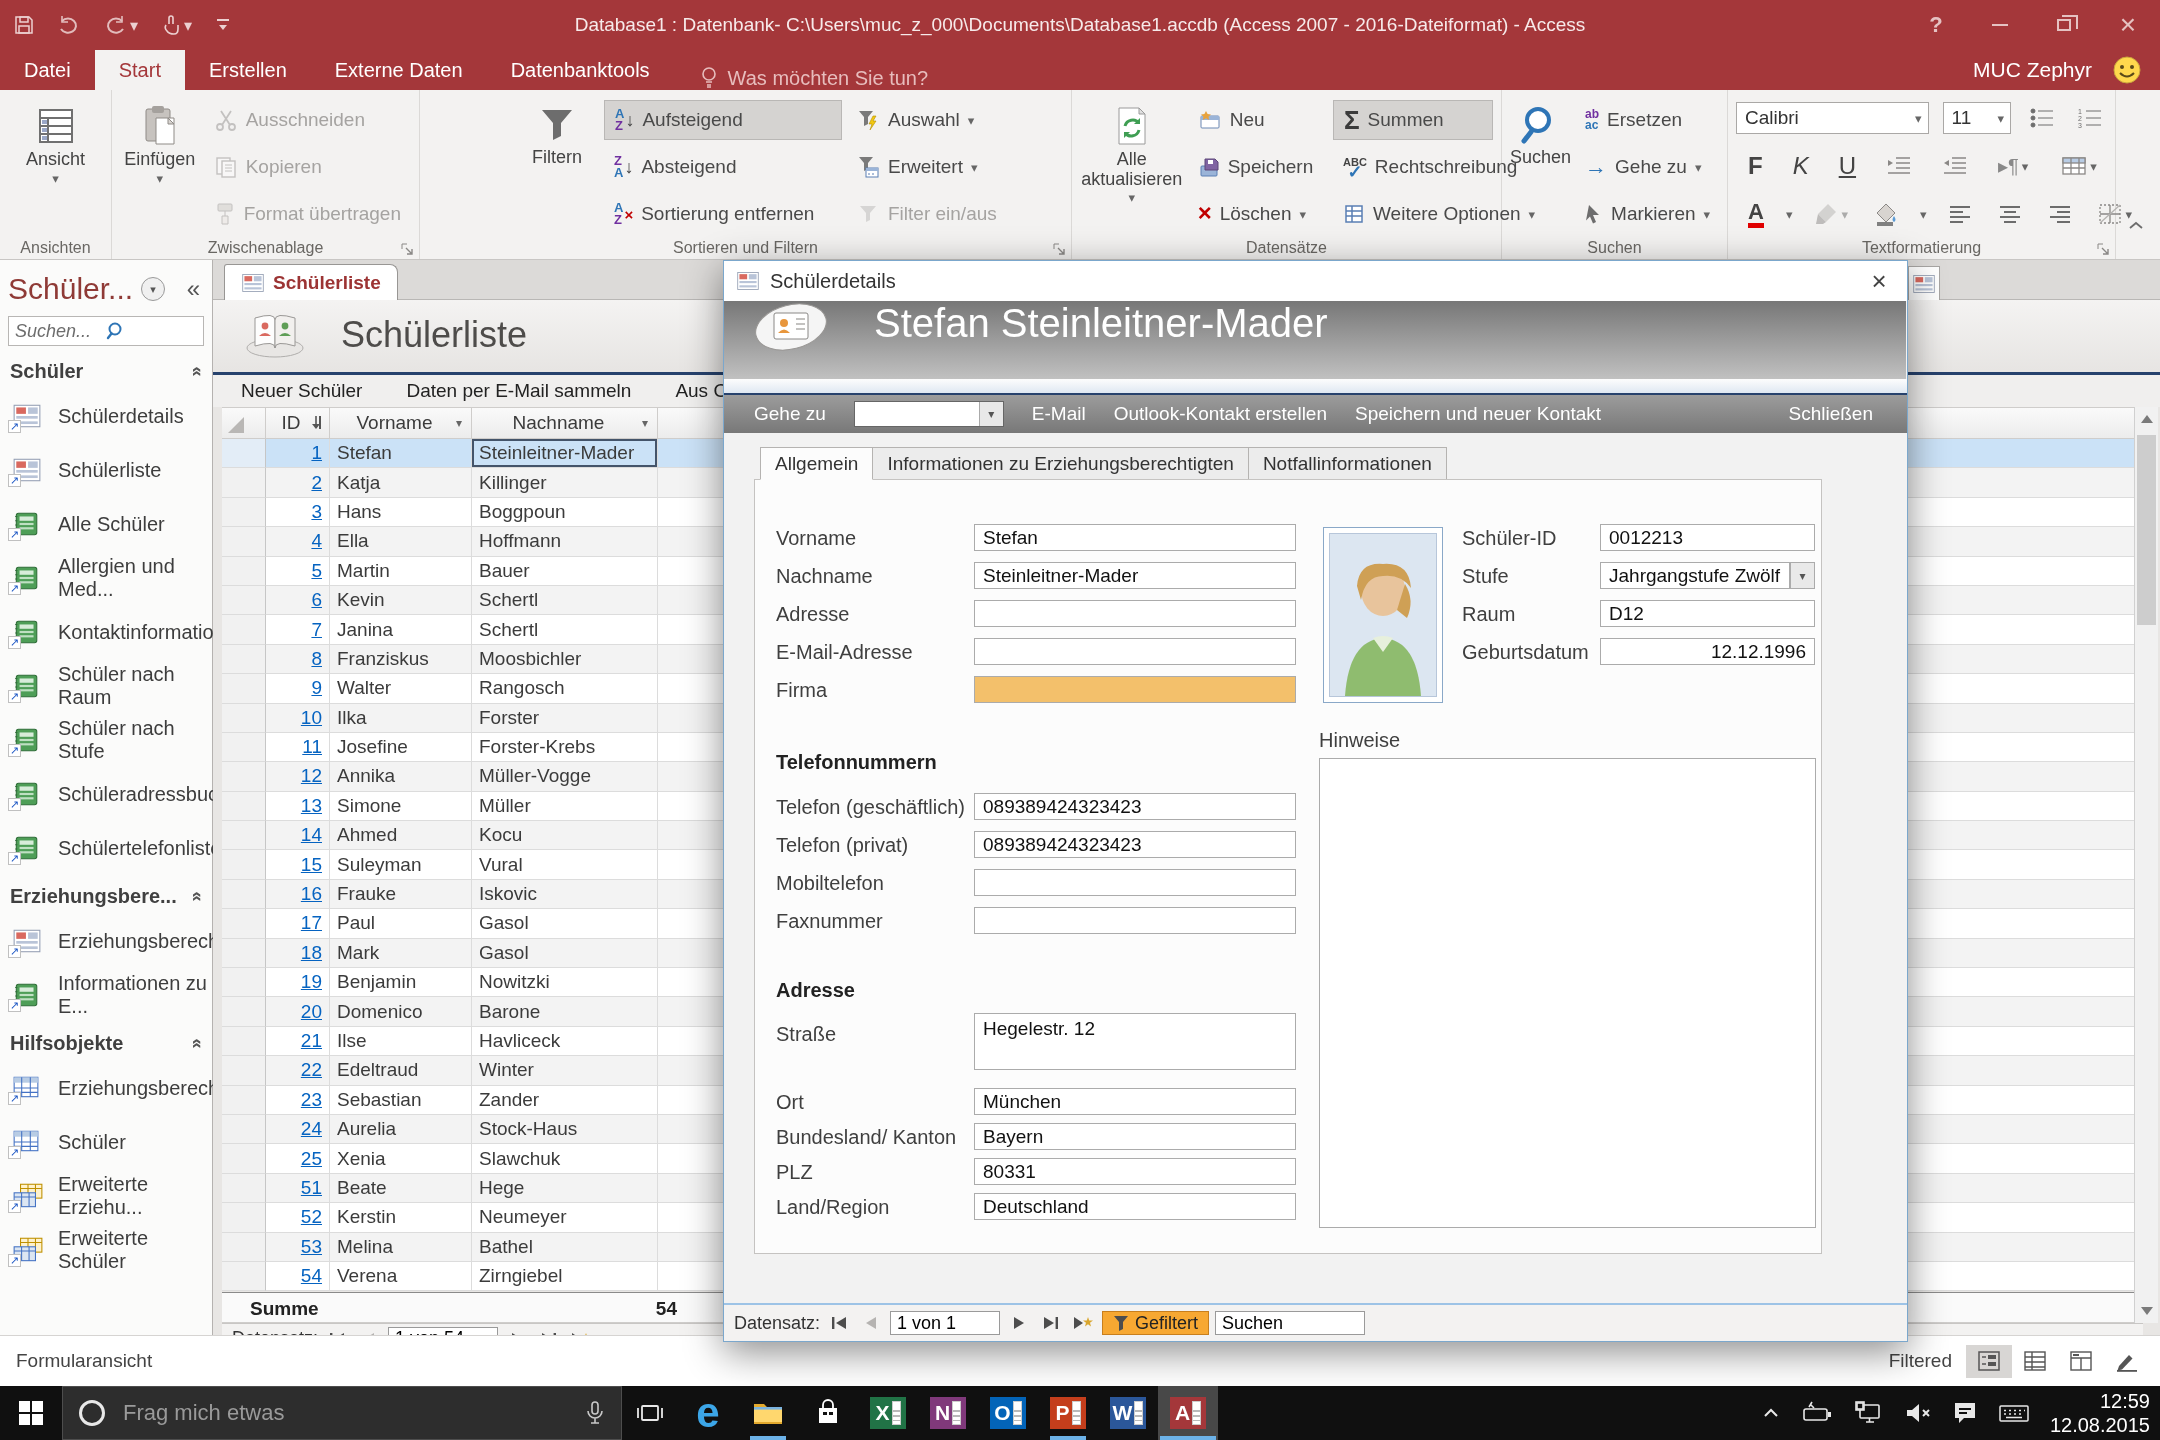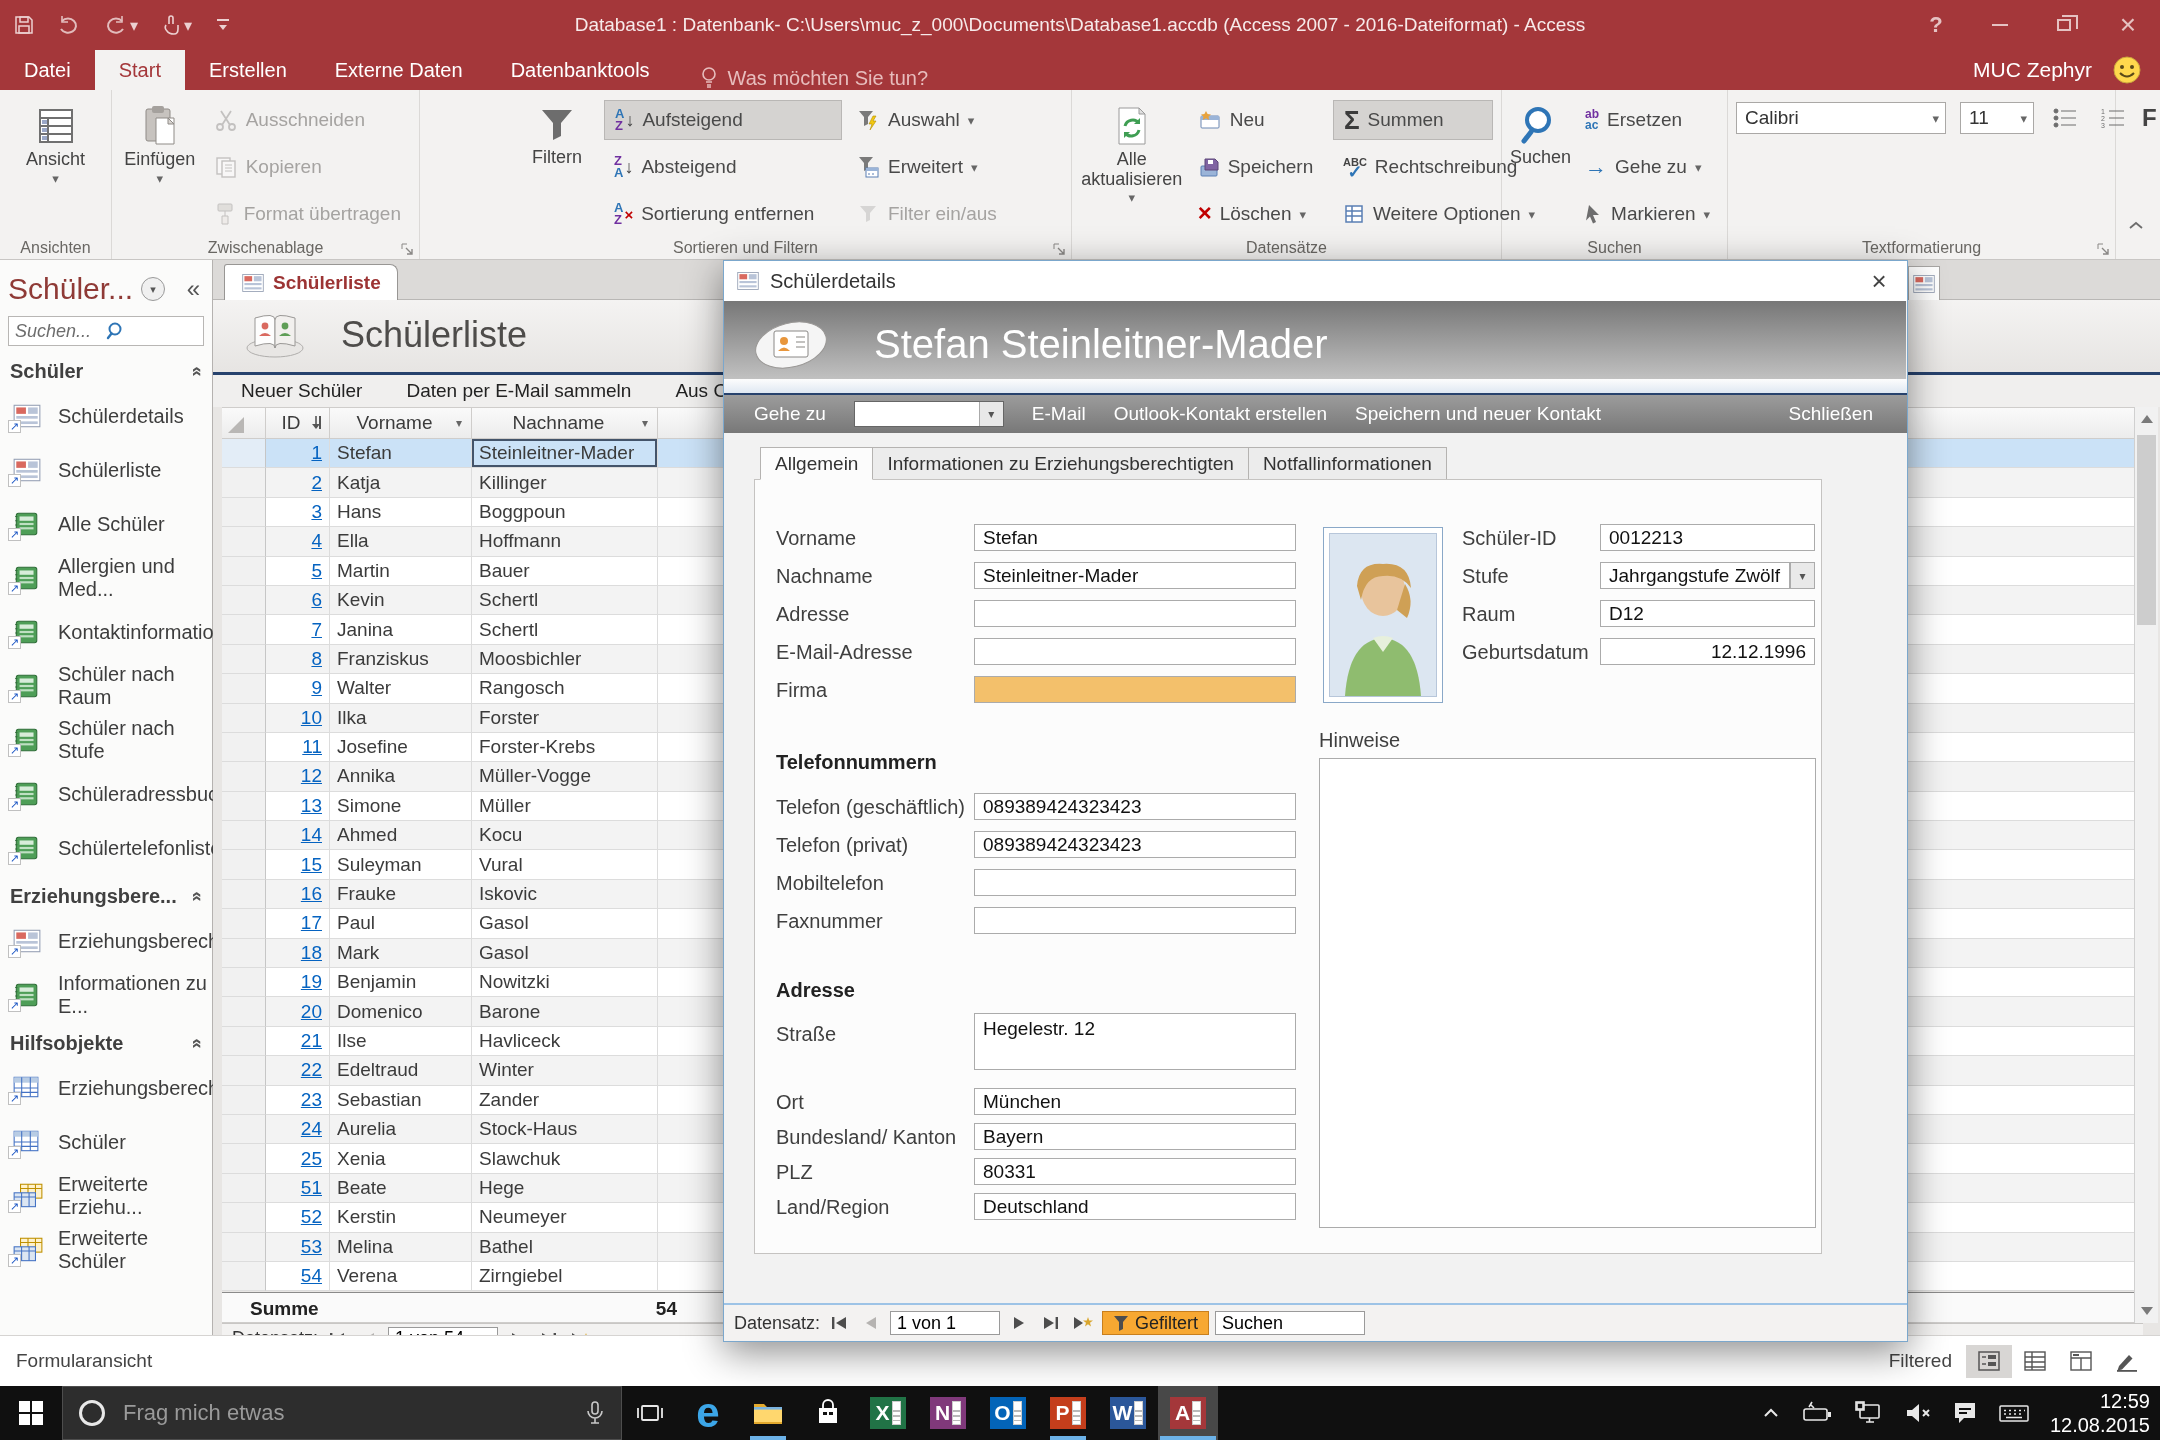--- a/index.html
+++ b/index.html
@@ -126,21 +126,21 @@
 .vscroll{position:absolute;right:2px;top:147px;width:24px;height:916px;background:#f1f1f1;border-left:1px solid #d0d0d0}
 .vs-btn{position:absolute;left:0;width:23px;height:24px;display:flex;align-items:center;justify-content:center}
 .vs-thumb{position:absolute;left:2px;top:28px;width:19px;height:190px;background:#cdcdcd}
 .tri-up{width:0;height:0;border-left:6px solid transparent;border-right:6px solid transparent;border-bottom:8px solid #7a7a7a}
 .tri-dn{width:0;height:0;border-left:6px solid transparent;border-right:6px solid transparent;border-top:8px solid #7a7a7a}
 
 
 .dialog{position:absolute;left:723px;top:260px;width:1185px;height:1082px;background:#f2f2f2;border:1px solid #7ba7cc;box-shadow:0 10px 36px rgba(0,0,0,.45);z-index:40}
 .dlg-title{position:absolute;left:0;top:0;right:0;height:40px;background:#fff;display:flex;align-items:center;padding-left:12px;gap:10px;font-size:20px;color:#333}
 .dlg-close{position:absolute;right:0;top:0;width:56px;height:40px;display:flex;align-items:center;justify-content:center;color:#444;font-size:26px}
-.dlg-banner{position:absolute;left:0;top:40px;right:1px;height:87px;background:linear-gradient(#777,#c9c9c9);display:flex;align-items:center}
+.dlg-banner{position:absolute;left:0;top:40px;right:1px;height:87px;background:linear-gradient(#777,#c9c9c9);display:flex;align-items:flex-start}
 .dlg-banner-text{font-size:40px;color:#fff;margin-left:44px}
 .dlg-strip{position:absolute;left:0;top:118px;right:0;height:14px;background:linear-gradient(#fdfdfd,#dfe8f2)}
 .dlg-navy{position:absolute;left:0;top:132px;right:0;height:2px;background:#27426d}
 .dlg-toolbar{position:absolute;left:0;top:134px;right:0;height:38px;background:linear-gradient(#9c9c9c,#787878);display:flex;align-items:center;gap:28px;padding-left:30px;font-size:19px;color:#fff}
 .dlg-combo{width:150px;height:26px;background:#fff;border:1px solid #666;display:flex;align-items:center;justify-content:flex-end}
 .dlg-combo .dd{width:24px;height:24px;background:#e8e8e8;border-left:1px solid #aaa;display:flex;align-items:center;justify-content:center;color:#555;font-size:12px}
 .dlg-close-link{position:absolute;right:34px;color:#fff}
 .dlg-tabs{position:absolute;left:36px;top:186px;display:flex}
 .d-tab{height:33px;display:flex;align-items:center;padding:0 14px;font-size:19px;color:#333;background:#ececec;border:1px solid #b5b3b1;border-left:none}
 .d-tab:first-child{border-left:1px solid #b5b3b1}
@@ -534,21 +534,21 @@
               </span>
               <span>Markieren</span>
               <span class="car">▾</span>
             </div>
         </div>
       </div>
       <div class="rg-label">Suchen</div>
     </div>
 
     <div class="rgroup" style="width:388px">
-      <div style="display:flex;flex-direction:row;justify-content:space-between;height:140px">
+      <div style="display:flex;flex-direction:column;justify-content:space-between;height:140px">
         <div class="txtrow">
           <div class="combo" style="width:210px">
               <span>Calibri</span>
               <span class="car">▾</span>
             </div>
           <div class="combo" style="width:74px">
               <span>11</span>
               <span class="car">▾</span>
             </div>
           <span class="tf-btn">

